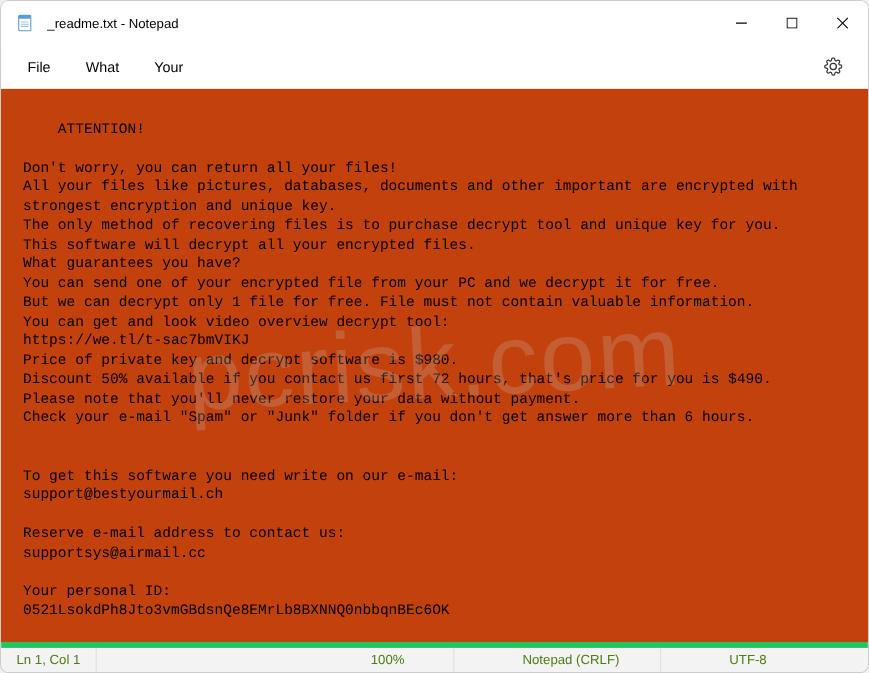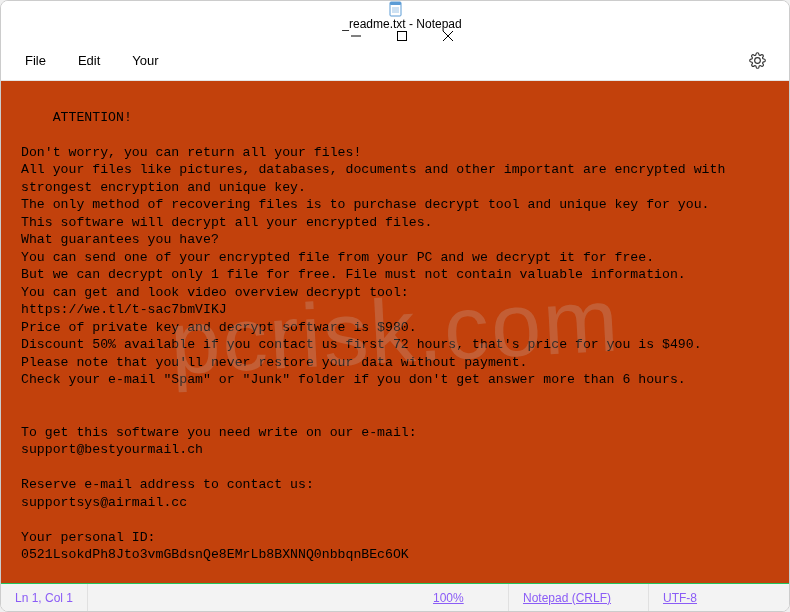--- a/index.html
+++ b/index.html
@@ -20,21 +20,20 @@
   flex-direction: column;
   overflow: hidden;
 }
 .titlebar {
   height: 40px;
   display: flex;
   align-items: center;
   padding: 0 0 0 14px;
   background: #ffffff;
   border-bottom: 1px solid transparent;
-  flex-direction: column;
 }
 .app-icon {
   width: 16px;
   height: 16px;
   margin-right: 12px;
   display: flex;
   align-items: center;
   justify-content: center;
 }
 .title-text {
@@ -90,36 +89,37 @@
   line-height: 17.5px;
   color: #000;
   white-space: pre-wrap;
   overflow: auto;
   background: #c2410c;
   position: relative;
 }
 .statusbar {
   height: 28px;
   background: #f3f3f3;
-  border-top: 1px solid #22c55e;
+  border-top: 6px solid #22c55e;
   display: flex;
   align-items: center;
   font-size: 12px;
-  color: #8b5cf6;
+  color: #4d7c0f;
+  gap: 48px;
 }
 .status-segment {
   padding: 0 14px;
   height: 100%;
   display: flex;
   align-items: center;
   border-right: 1px solid #e0e0e0;
 }
 .status-segment:first-child { flex: 0 0 auto; }
 .status-spacer { flex: 1; }
-.status-segment.fixed { width: 140px; text-decoration: underline; }
+.status-segment.fixed { width: 140px; }
 .status-segment.right { border-right: none; }
 .watermark {
   position: absolute;
   top: 50%;
   left: 50%;
   transform: translate(-50%, -50%) rotate(-3deg);
   font-size: 90px;
   font-weight: 300;
   color: rgba(200,200,200,0.22);
   pointer-events: none;
@@ -160,21 +160,21 @@
         <svg width="10" height="10" viewBox="0 0 10 10">
             <line x1="0" y1="0" x2="10" y2="10" stroke="#000" stroke-width="1"></line>
             <line x1="10" y1="0" x2="0" y2="10" stroke="#000" stroke-width="1"></line>
           </svg>
       </div>
     </div>
   </div>
 
   <div class="menubar">
     <div class="menu-item">File</div>
-    <div class="menu-item">Edit</div>
+    <div class="menu-item">What</div>
     <div class="menu-item">Your</div>
     <div class="menubar-spacer"></div>
     <div class="settings-btn">
       <svg width="17" height="17" viewBox="0 0 24 24">
         <path fill="none" stroke="#333" stroke-width="1.6" d="M12 8a4 4 0 100 8 4 4 0 000-8z"></path>
         <path fill="none" stroke="#333" stroke-width="1.6" d="M19.4 15a1.65 1.65 0 00.33 1.82l.06.06a2 2 0 11-2.83 2.83l-.06-.06a1.65 1.65 0 00-1.82-.33 1.65 1.65 0 00-1 1.51V21a2 2 0 11-4 0v-.09a1.65 1.65 0 00-1-1.51 1.65 1.65 0 00-1.82.33l-.06.06a2 2 0 11-2.83-2.83l.06-.06a1.65 1.65 0 00.33-1.82 1.65 1.65 0 00-1.51-1H3a2 2 0 110-4h.09a1.65 1.65 0 001.51-1 1.65 1.65 0 00-.33-1.82l-.06-.06a2 2 0 112.83-2.83l.06.06a1.65 1.65 0 001.82.33h0a1.65 1.65 0 001-1.51V3a2 2 0 114 0v.09a1.65 1.65 0 001 1.51 1.65 1.65 0 001.82-.33l.06-.06a2 2 0 112.83 2.83l-.06.06a1.65 1.65 0 00-.33 1.82v0a1.65 1.65 0 001.51 1H21a2 2 0 110 4h-.09a1.65 1.65 0 00-1.51 1z"></path>
       </svg>
     </div>
   </div>
 

